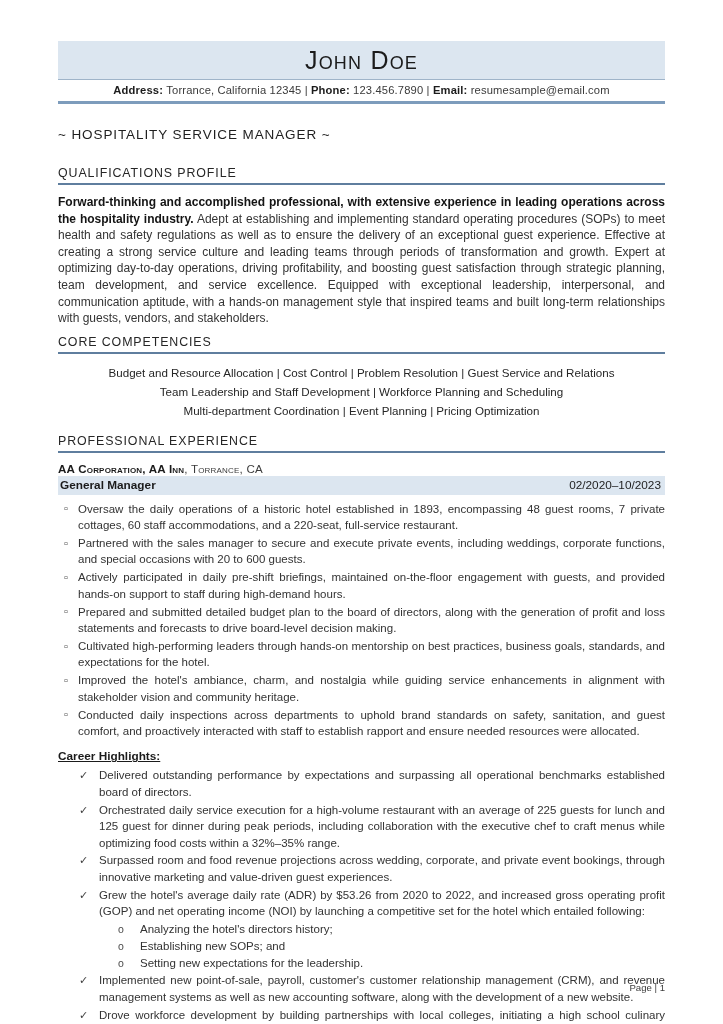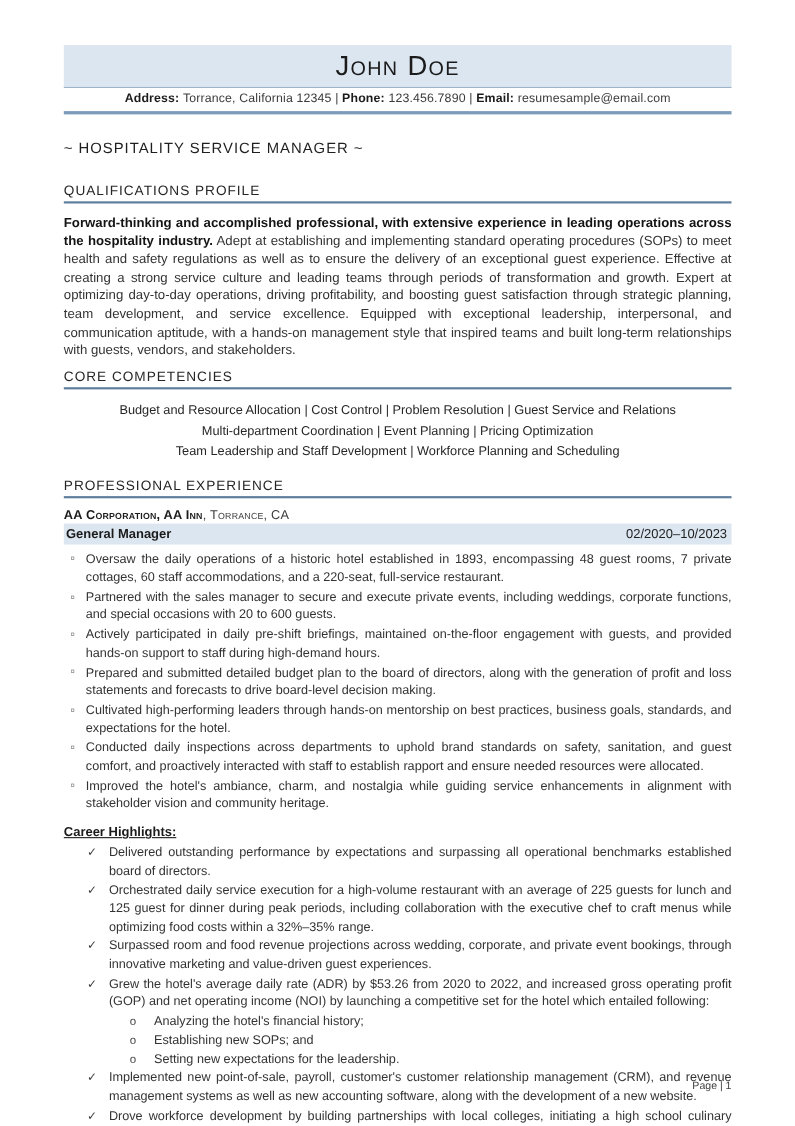--- a/index.html
+++ b/index.html
@@ -211,53 +211,53 @@
   </div>
 
   <div class="target-title">~ HOSPITALITY SERVICE MANAGER ~</div>
 
   <div class="section-head">QUALIFICATIONS PROFILE</div>
   <p class="profile-para"><span class="lead">Forward-thinking and accomplished professional, with extensive experience in leading operations across the hospitality industry.</span><span> Adept at establishing and implementing standard operating procedures (SOPs) to meet health and safety regulations as well as to ensure the delivery of an exceptional guest experience. Effective at creating a strong service culture and leading teams through periods of transformation and growth. Expert at optimizing day-to-day operations, driving profitability, and boosting guest satisfaction through strategic planning, team development, and service excellence. Equipped with exceptional leadership, interpersonal, and communication aptitude, with a hands-on management style that inspired teams and built long-term relationships with guests, vendors, and stakeholders.</span></p>
 
   <div class="section-head">CORE COMPETENCIES</div>
   <div class="comp-list">
     <div class="comp-line">Budget and Resource Allocation | Cost Control | Problem Resolution | Guest Service and Relations</div>
+    <div class="comp-line">Team Leadership and Staff Development | Workforce Planning and Scheduling</div>
     <div class="comp-line">Multi-department Coordination | Event Planning | Pricing Optimization</div>
-    <div class="comp-line">Team Leadership and Staff Development | Workforce Planning and Scheduling</div>
   </div>
 
   <div class="section-head">PROFESSIONAL EXPERIENCE</div>
 
   <div class="company-line"><span class="co">AA Corporation, AA Inn</span><span class="loc">, </span><span class="loc">Torrance, CA</span></div>
 
   <div class="title-bar">
     <span class="job">General Manager</span>
     <span class="dates">02/2020–10/2023</span>
   </div>
 
   <ul class="sq">
     <li>Oversaw the daily operations of a historic hotel established in 1893, encompassing 48 guest rooms, 7 private cottages, 60 staff accommodations, and a 220-seat, full-service restaurant.</li>
     <li>Partnered with the sales manager to secure and execute private events, including weddings, corporate functions, and special occasions with 20 to 600 guests.</li>
     <li>Actively participated in daily pre-shift briefings, maintained on-the-floor engagement with guests, and provided hands-on support to staff during high-demand hours.</li>
     <li>Prepared and submitted detailed budget plan to the board of directors, along with the generation of profit and loss statements and forecasts to drive board-level decision making.</li>
     <li>Cultivated high-performing leaders through hands-on mentorship on best practices, business goals, standards, and expectations for the hotel.</li>
+    <li>Improved the hotel's ambiance, charm, and nostalgia while guiding service enhancements in alignment with stakeholder vision and community heritage.</li>
     <li>Conducted daily inspections across departments to uphold brand standards on safety, sanitation, and guest comfort, and proactively interacted with staff to establish rapport and ensure needed resources were allocated.</li>
-    <li>Improved the hotel's ambiance, charm, and nostalgia while guiding service enhancements in alignment with stakeholder vision and community heritage.</li>
   </ul>
 
   <div class="career-head">Career Highlights:</div>
 
   <ul class="ck">
     <li>Delivered outstanding performance by expectations and surpassing all operational benchmarks established board of directors.</li>
     <li>Orchestrated daily service execution for a high-volume restaurant with an average of 225 guests for lunch and 125 guest for dinner during peak periods, including collaboration with the executive chef to craft menus while optimizing food costs within a 32%–35% range.</li>
     <li>Surpassed room and food revenue projections across wedding, corporate, and private event bookings, through innovative marketing and value-driven guest experiences.</li>
     <li>Grew the hotel's average daily rate (ADR) by $53.26 from 2020 to 2022, and increased gross operating profit (GOP) and net operating income (NOI) by launching a competitive set for the hotel which entailed following:</li>
   </ul>
   <ul class="cr">
-    <li>Analyzing the hotel's financial history;</li>
+    <li>Analyzing the hotel's directors history;</li>
     <li>Establishing new SOPs; and</li>
     <li>Setting new expectations for the leadership.</li>
   </ul>
   <ul class="ck">
     <li>Implemented new point-of-sale, payroll, customer's customer relationship management (CRM), and revenue management systems as well as new accounting software, along with the development of a new website.</li>
     <li>Drove workforce development by building partnerships with local colleges, initiating a high school culinary mentorship program, and expanding seasonal staffing via J-1 and H-2B visa programs.</li>
   </ul>
 
   <div class="footer">Page | 1</div>
 </div>

